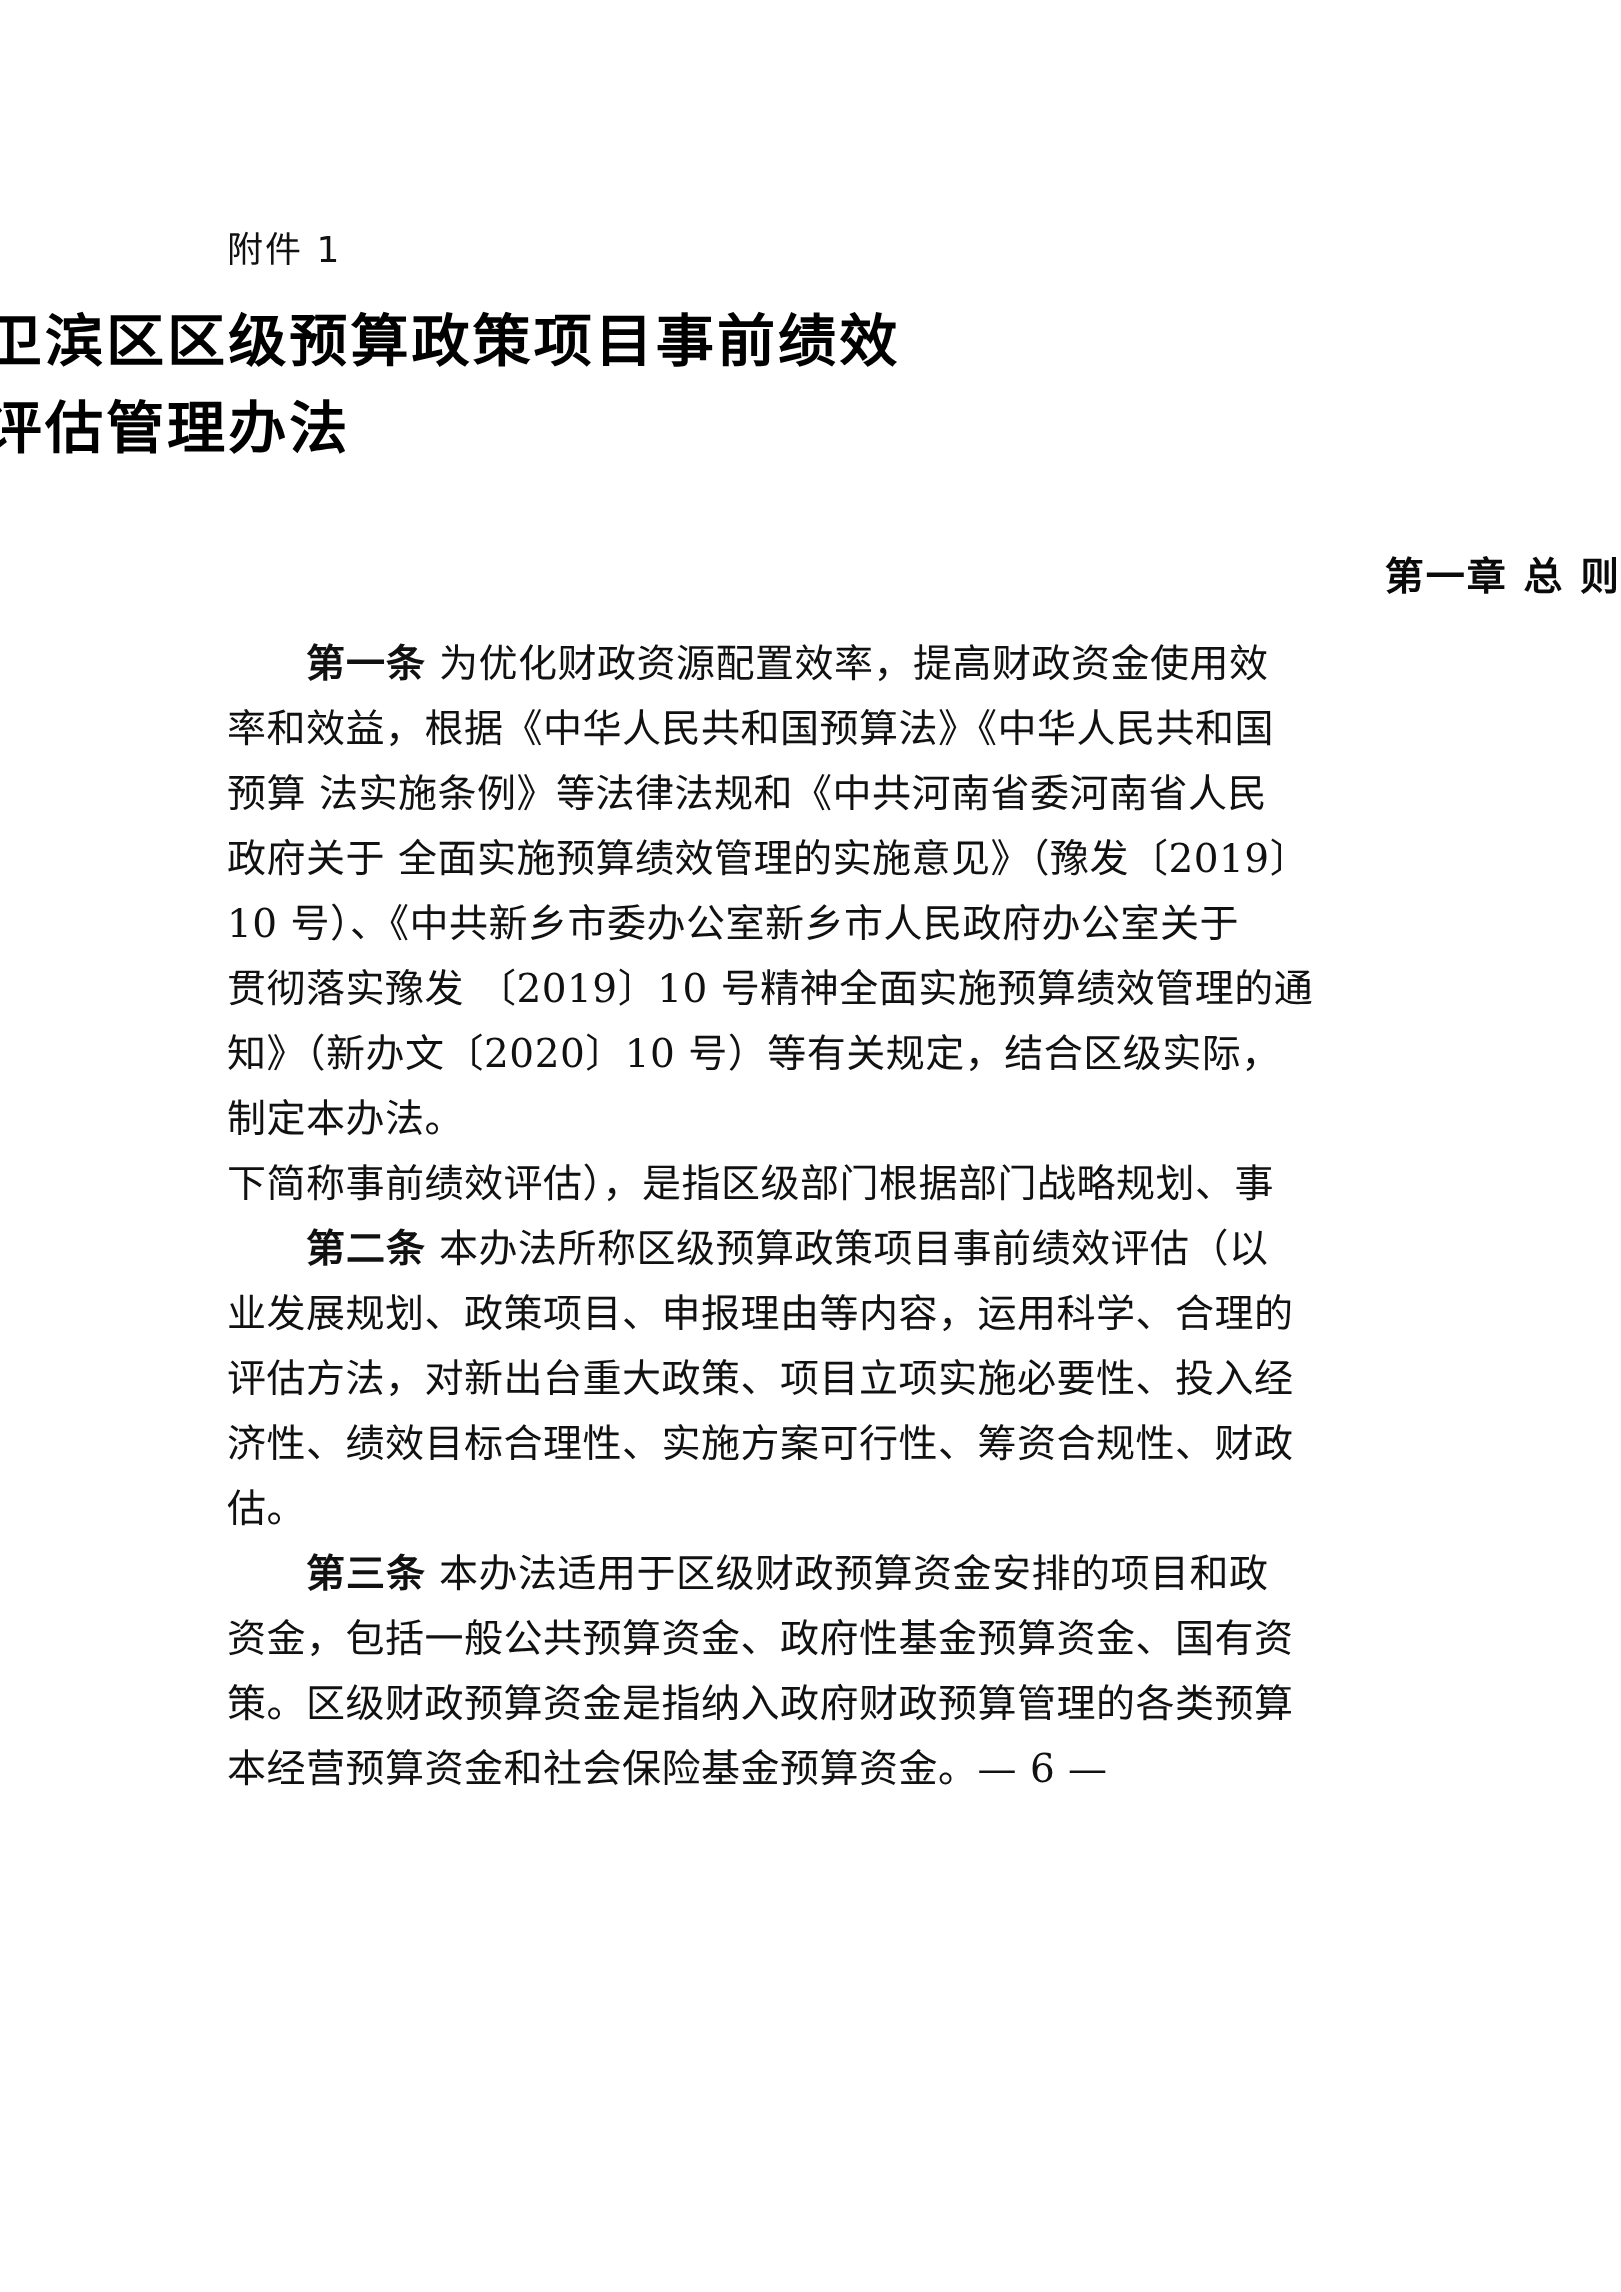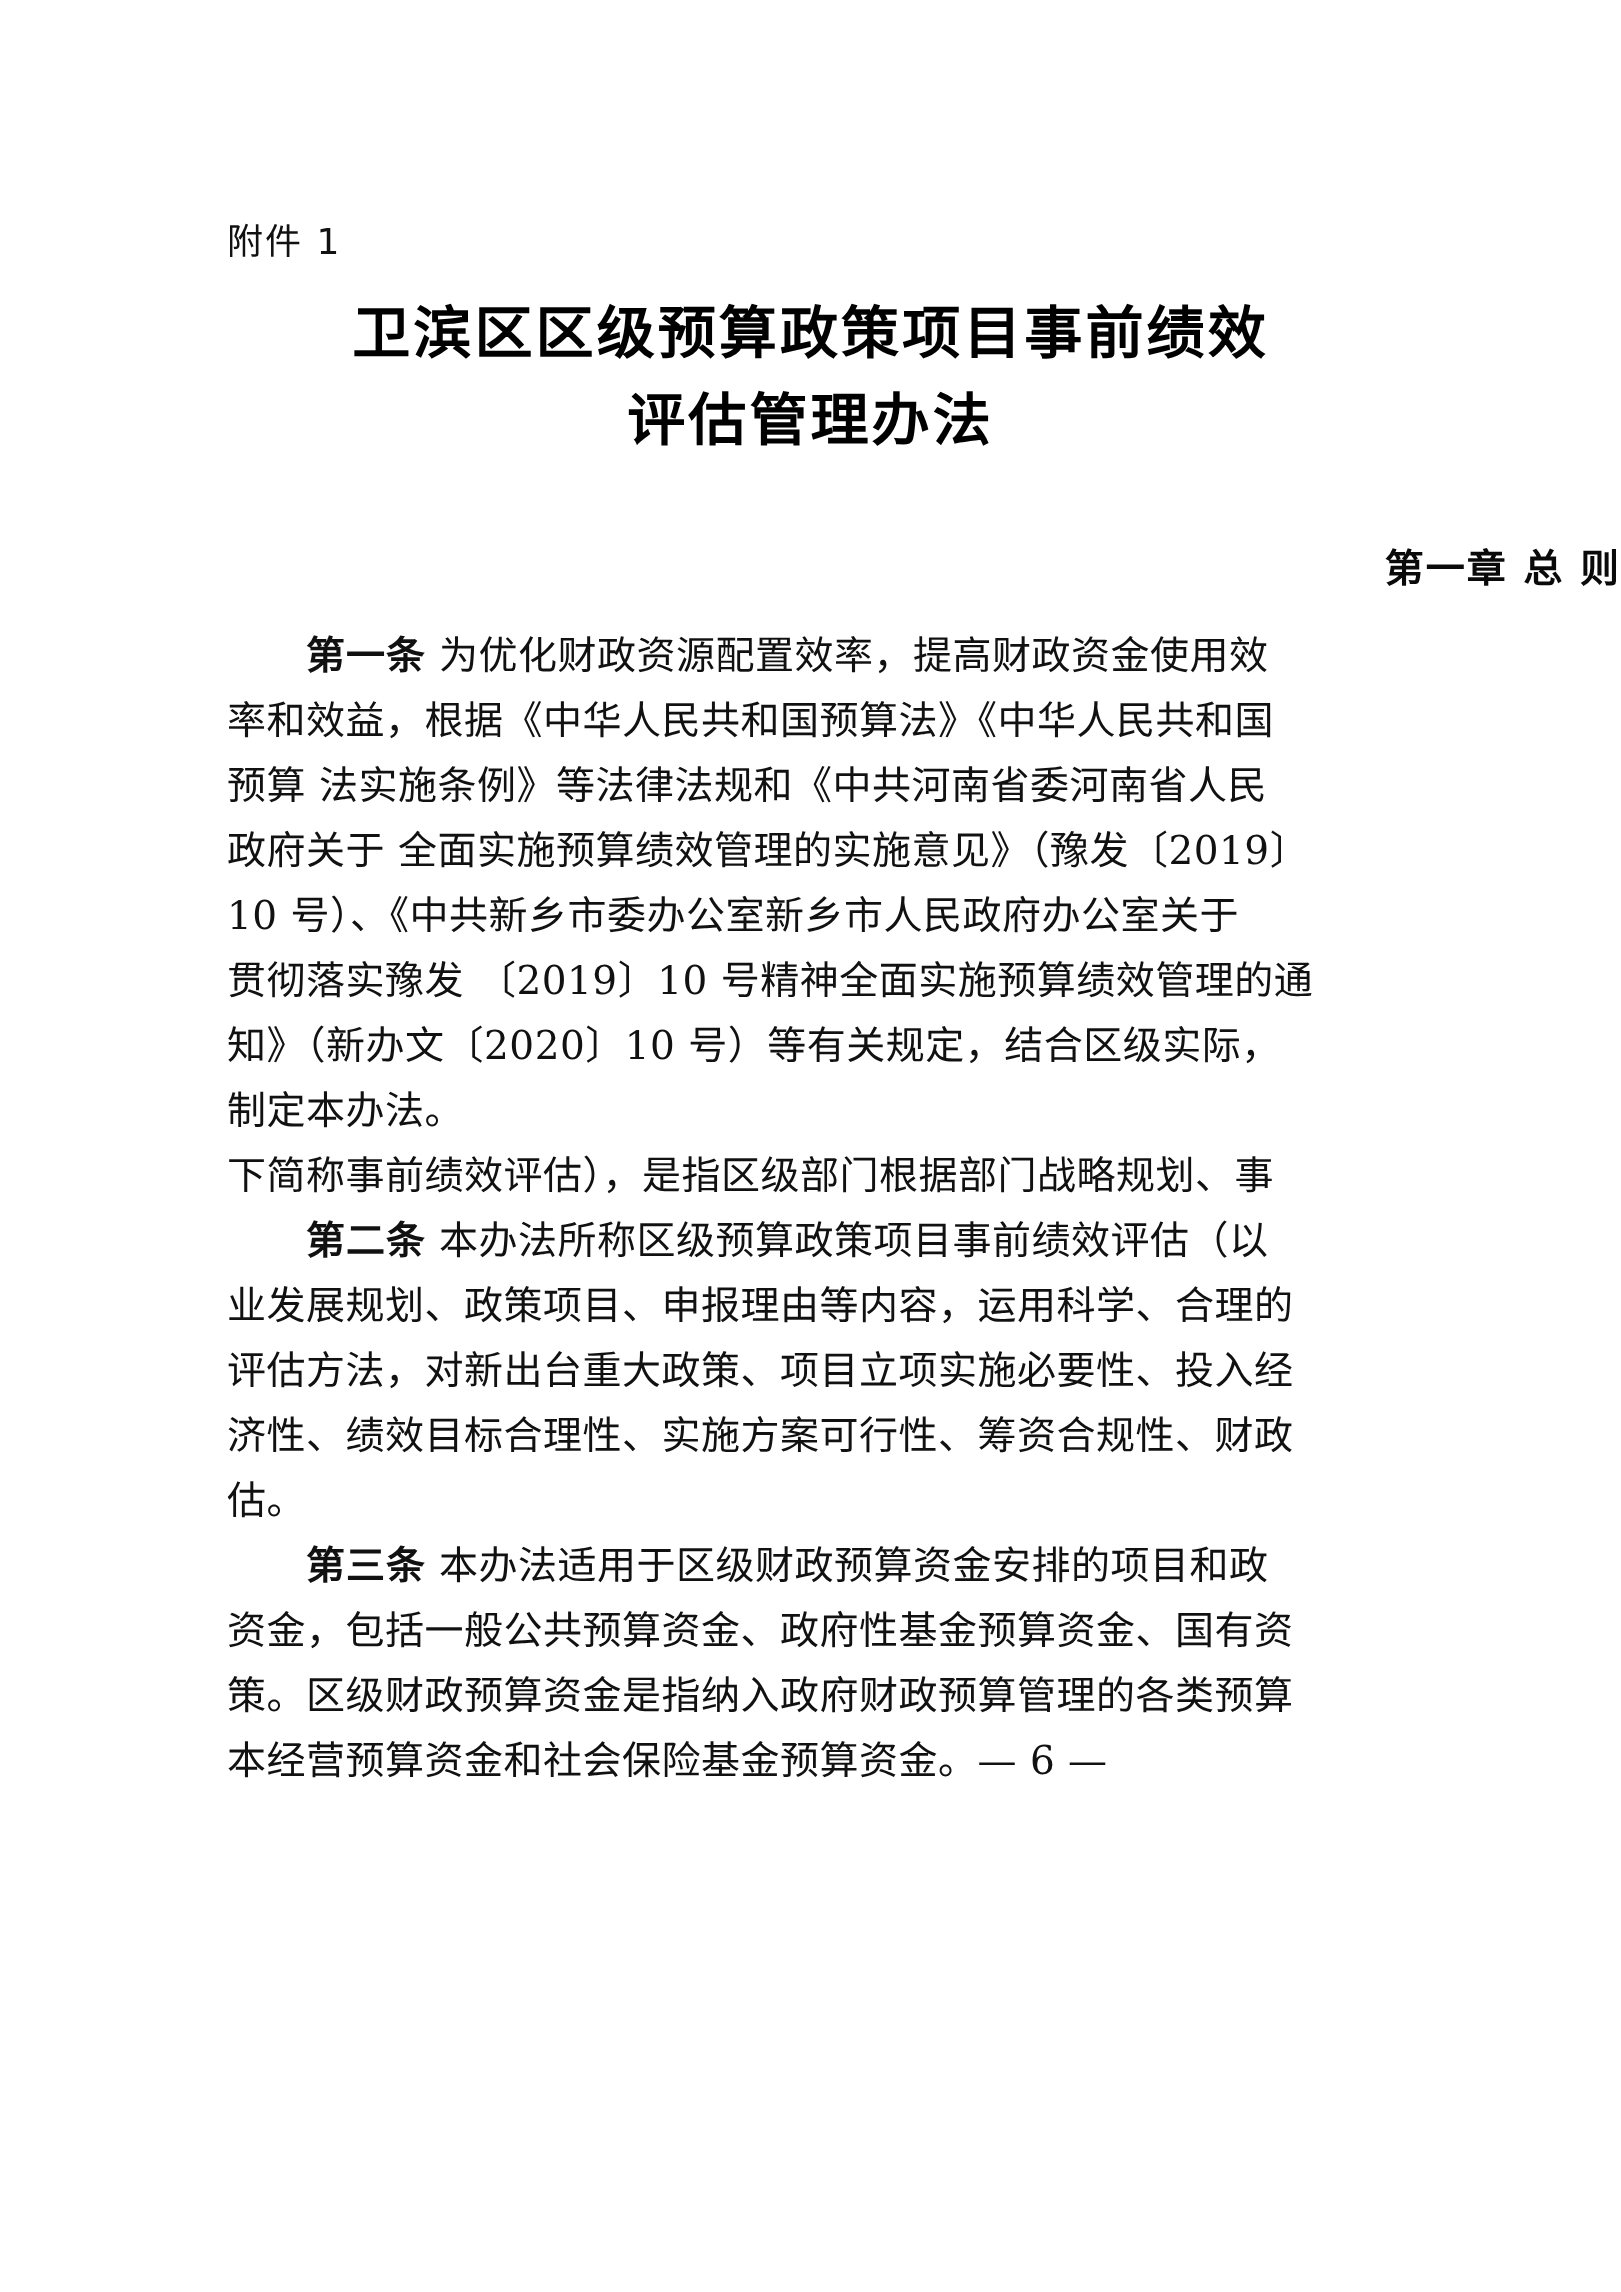--- a/index.html
+++ b/index.html
@@ -9,21 +9,21 @@
     background: #ffffff;
   }
   body {
     font-family: "DejaVu Serif", "Liberation Serif", serif;
     color: #0a0a0a;
   }
   .page {
     position: relative;
     width: 1621px;
     height: 2132px;
-    margin: 0 auto;
+    margin: 8px auto;
     background: #ffffff;
     overflow: hidden;
     box-sizing: border-box;
   }
   
   .attach-label {
     position: absolute;
     left: 227px;
     top: 212px;
     font-family: "DejaVu Sans", "Liberation Sans", sans-serif;
@@ -32,21 +32,20 @@
     font-weight: 500;
     color: #111;
     white-space: pre;
   }
   
   .doc-title {
     position: absolute;
     left: 0;
     right: 0;
     top: 290px;
-    text-align: center;
   }
   .doc-title .tline {
     font-family: "DejaVu Serif", "Liberation Serif", serif;
     font-weight: bold;
     font-size: 57px;
     line-height: 1.52;
     letter-spacing: 2.9px;
     color: #000;
     white-space: pre;
     transform: scaleX(1.02);

